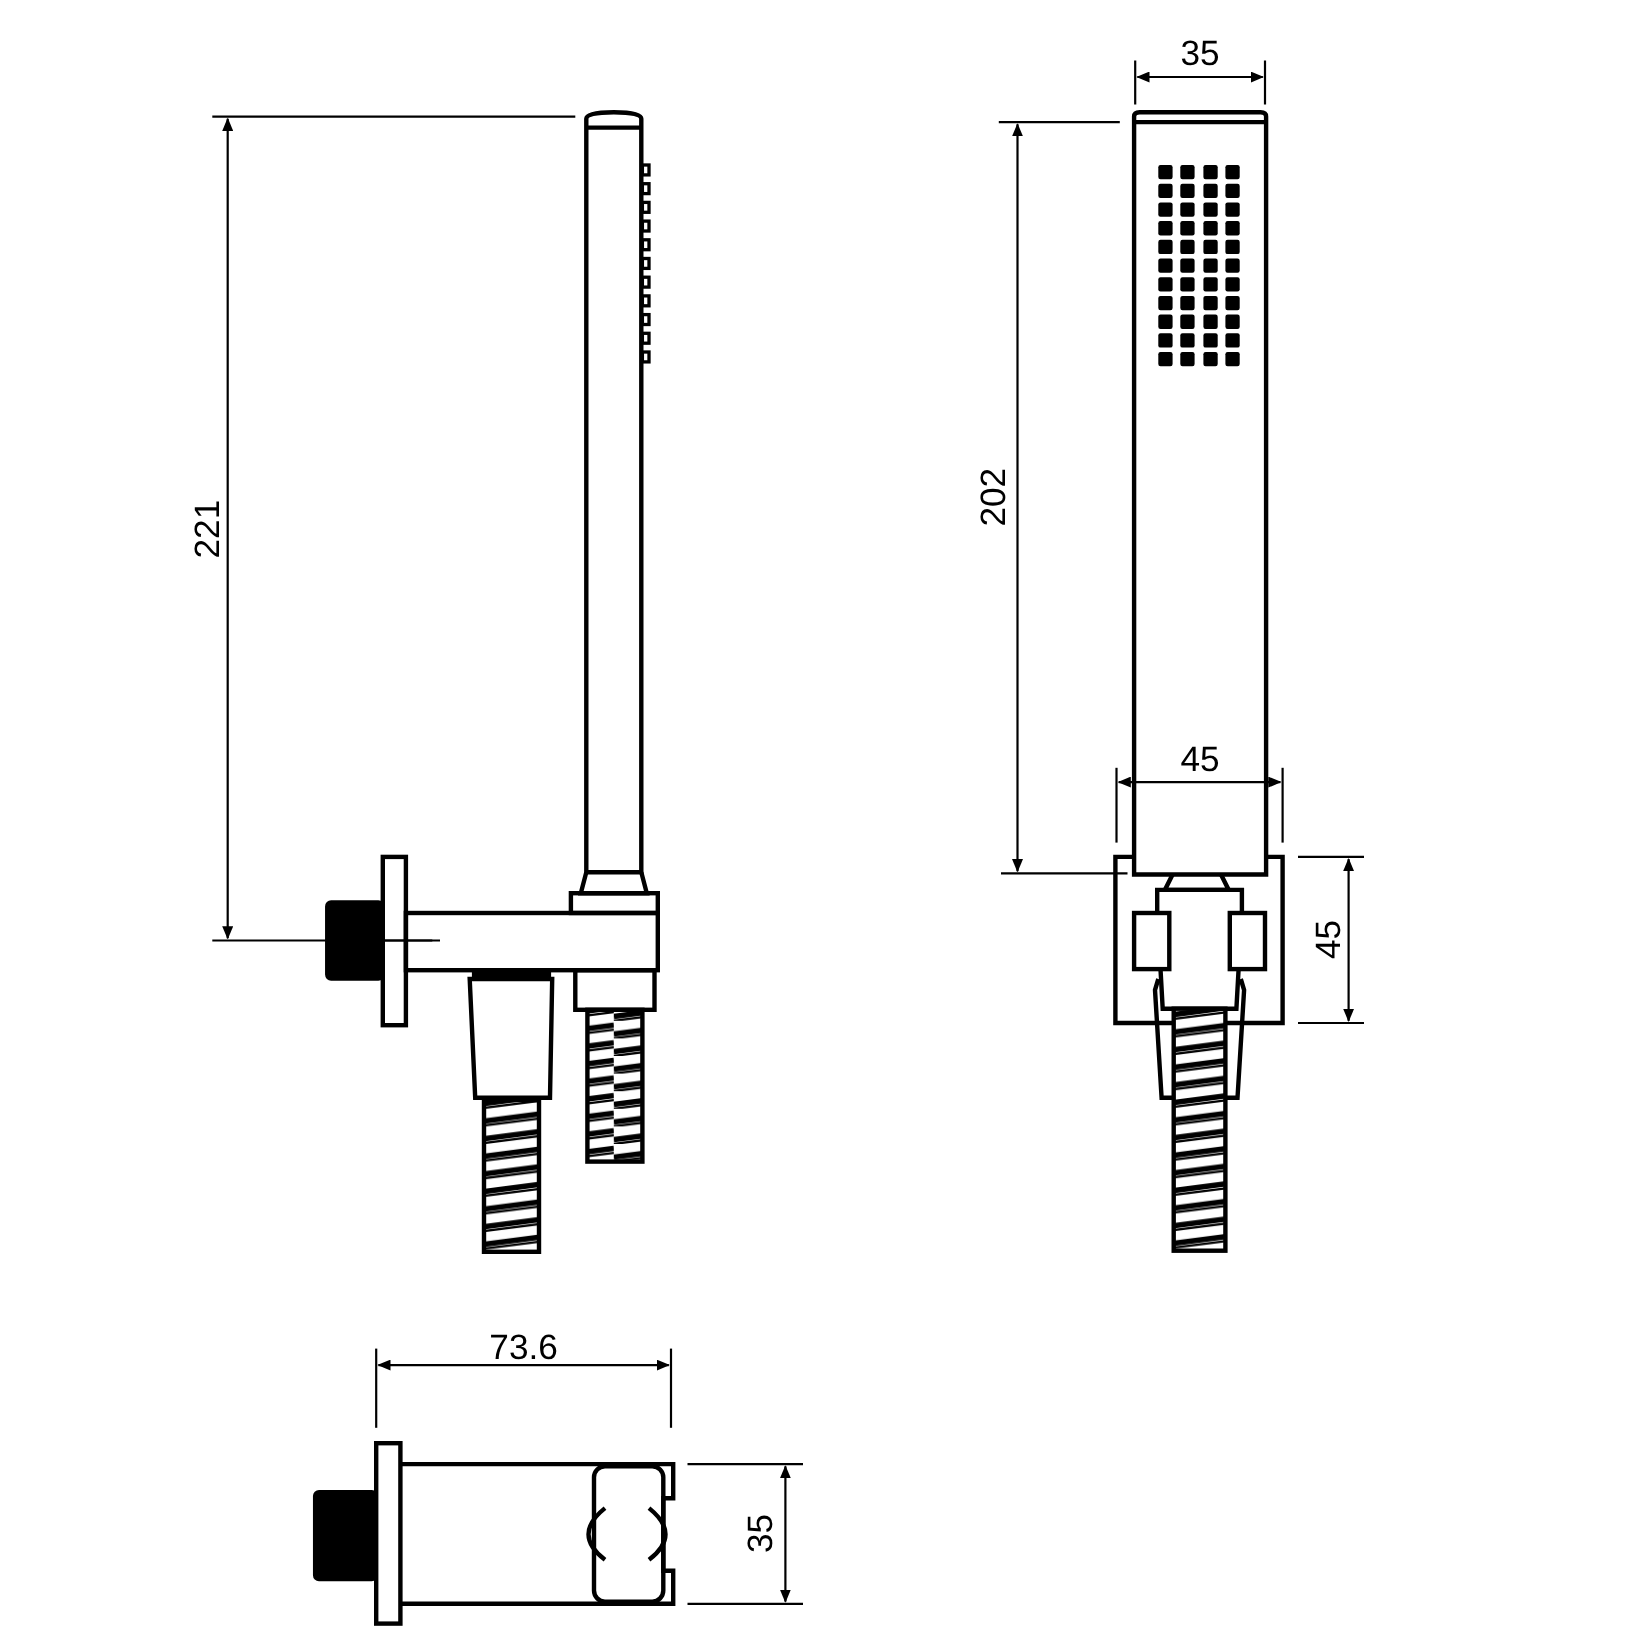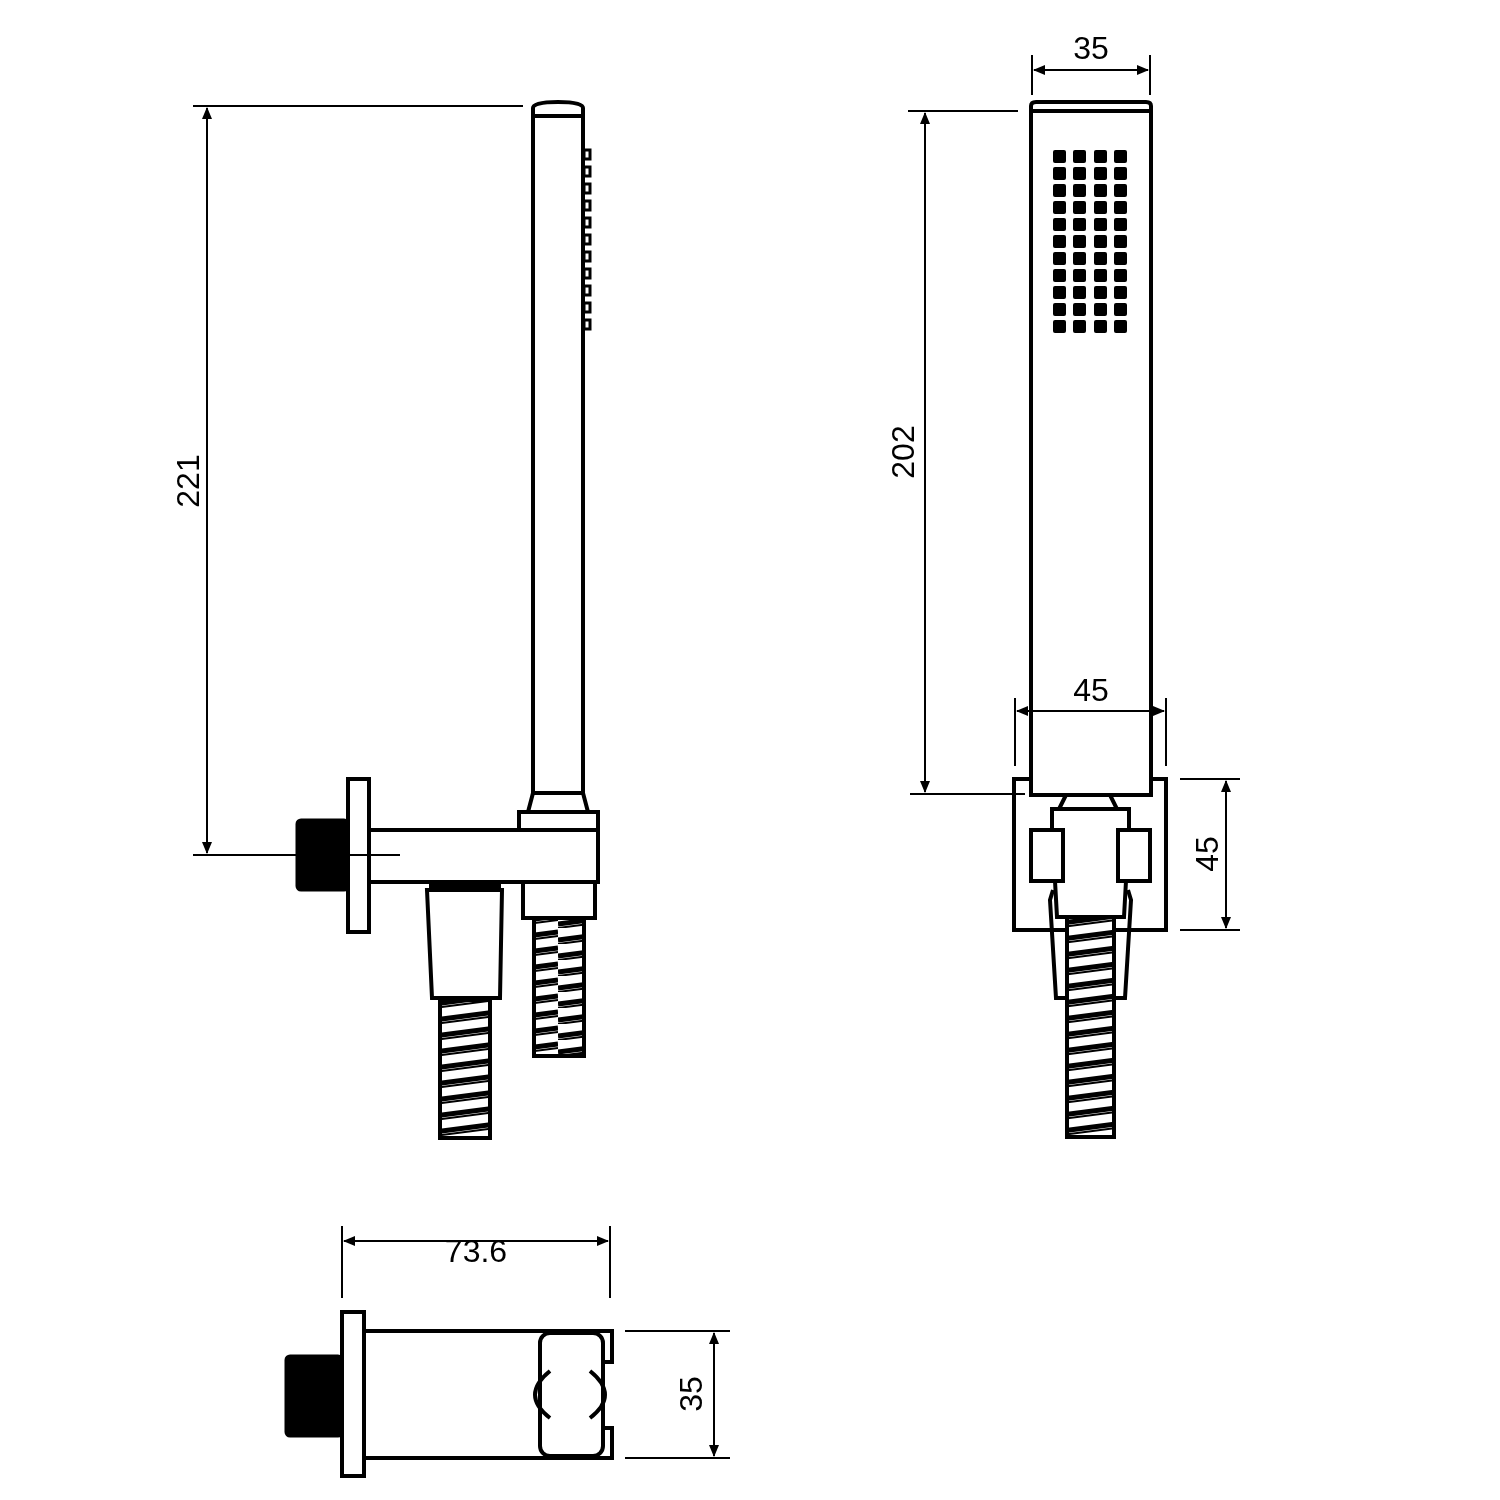--- a/index.html
+++ b/index.html
@@ -183,14 +183,14 @@
       <line x1="714" y1="1333" x2="714" y2="1456" marker-start="url(#arrS)" marker-end="url(#arr)"></line>
     </g>
   </g>
 </svg>
 
 <div class="dim-label rot" style="left:188px; top:481px;">221</div>
 <div class="dim-label hor" style="left:1091px; top:48px;">35</div>
 <div class="dim-label rot" style="left:903px; top:452px;">202</div>
 <div class="dim-label hor" style="left:1091px; top:690px;">45</div>
 <div class="dim-label rot" style="left:1207px; top:854px;">45</div>
-<div class="dim-label hor" style="left:476px; top:1251px;">73.6</div>
+<div class="dim-label hor" style="left:476px; top:1224px;">73.6</div>
 <div class="dim-label rot" style="left:691px; top:1394px;">35</div>
 
 </body></html>

